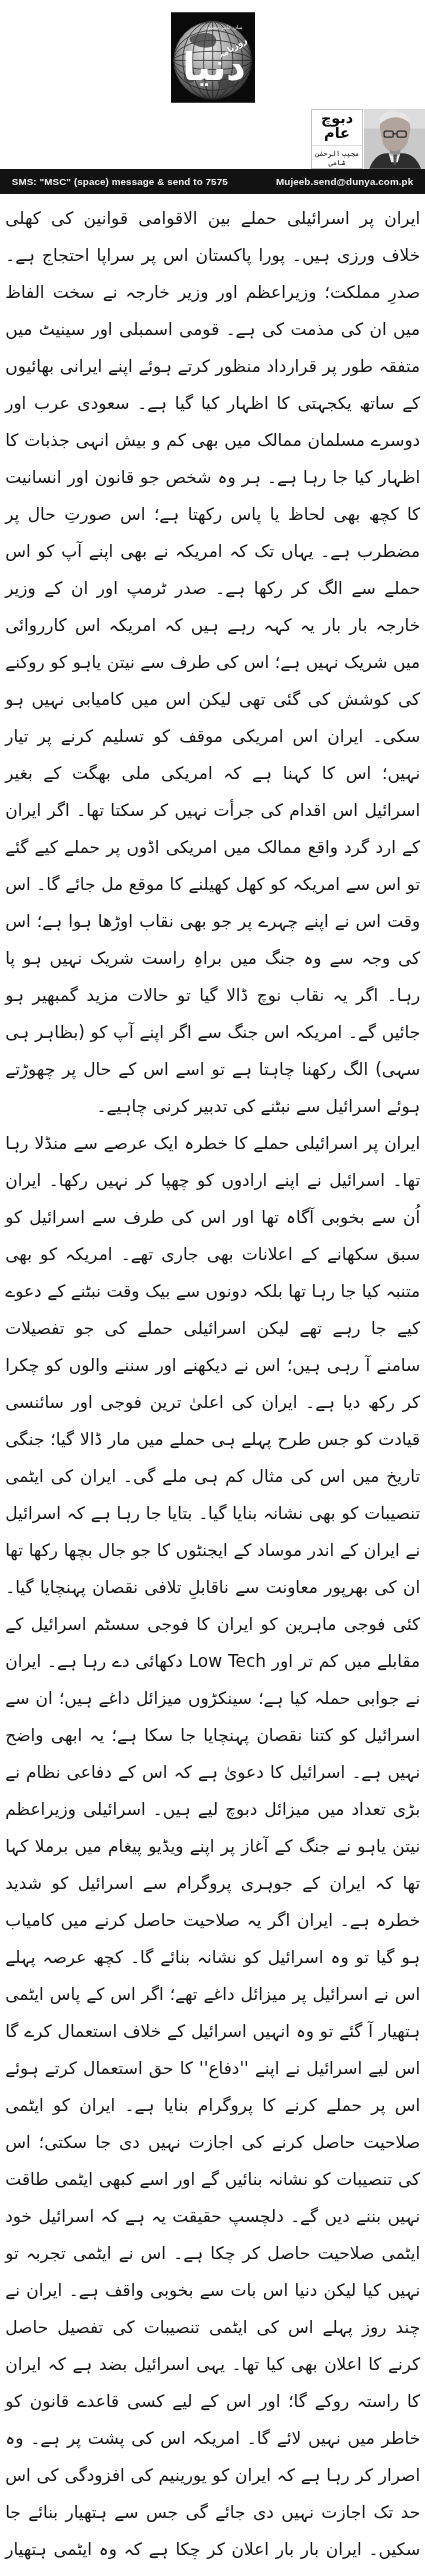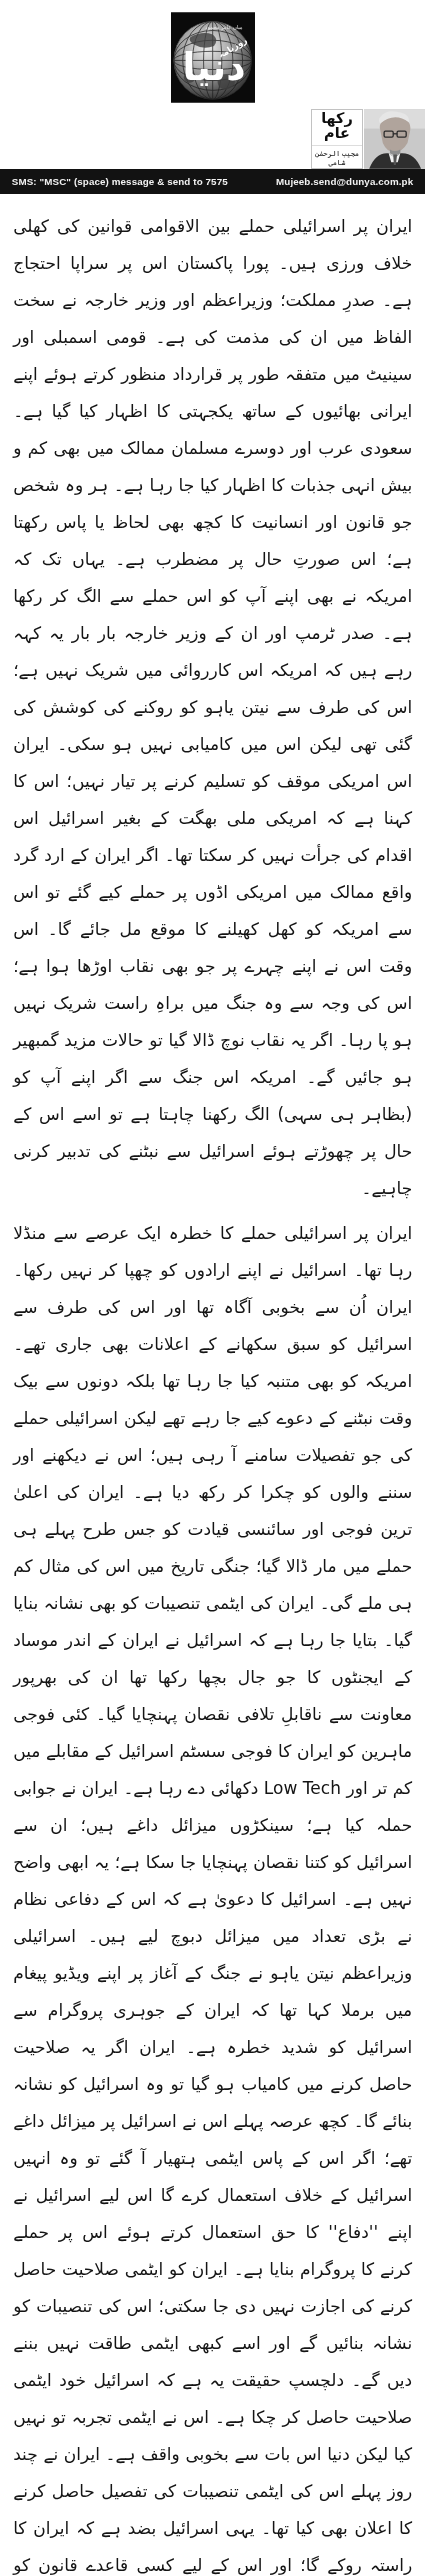--- a/index.html
+++ b/index.html
@@ -55,21 +55,21 @@
   }
   .sms-text, .email-text { color:#f2f2f2; font-size:9.8px; font-weight:bold; letter-spacing:0.1px; }
 
   
   .article {
     position:absolute; top:200px; left:5.2px; width:415px;
     direction:rtl; text-align:justify; color:#141414;
     font-family:"DejaVu Sans", sans-serif;
     font-size:17px; line-height:37px;
   }
-  .article p.para { margin:8px; text-align:justify; }
+  .article p.para { margin:0; text-align:justify; }
 </style>
 </head>
 <body>
 
 <div class="page">
 
   <div class="masthead">
     <svg viewBox="0 0 129 139">
       <defs>
         <radialGradient id="globeG" cx="42%" cy="34%" r="75%">
@@ -102,21 +102,21 @@
       </g>
       <text x="110" y="26" text-anchor="end" fill="#e8e8e8" font-size="8" font-family="DejaVu Sans, sans-serif">میاں عامر محمود</text>
       <text x="97" y="58" fill="#ffffff" font-size="13" font-weight="bold" font-family="DejaVu Sans, sans-serif" transform="rotate(-32 97 58)" text-anchor="middle">روزنامہ</text>
       <text x="66" y="104" fill="#ffffff" font-size="58" font-weight="bold" font-family="DejaVu Sans, sans-serif" text-anchor="middle">دنیا</text>
     </svg>
   </div>
 
   <div class="header-band">
     <div class="author-block">
       <div class="column-logo">
-        <div class="column-logo-text">رکھا عام</div>
+        <div class="column-logo-text">دبوچ عام</div>
         <div class="author-sign">مجیب الرحمٰن شامی</div>
       </div>
       <div class="author-photo">
         <svg viewBox="0 0 94 92">
           <rect width="94" height="92" fill="#c9c9c9"></rect>
           <rect width="94" height="30" fill="#dcdcdc"></rect>
           <path d="M27 20 q20 -16 40 -2 q6 6 4 16 l-4 18 q-8 14 -20 14 q-12 0 -18 -14 l-4 -20 q-2 -8 2 -12 Z" fill="#b0a49c"></path>
           <path d="M25 22 q22 -18 44 -2 q2 -10 -10 -14 q-24 -8 -34 6 q-4 5 0 10 Z" fill="#e6e6e6"></path>
           <g stroke="#2a2a2a" stroke-width="2" fill="none">
             <rect x="31" y="34" width="14" height="9" rx="2"></rect>

